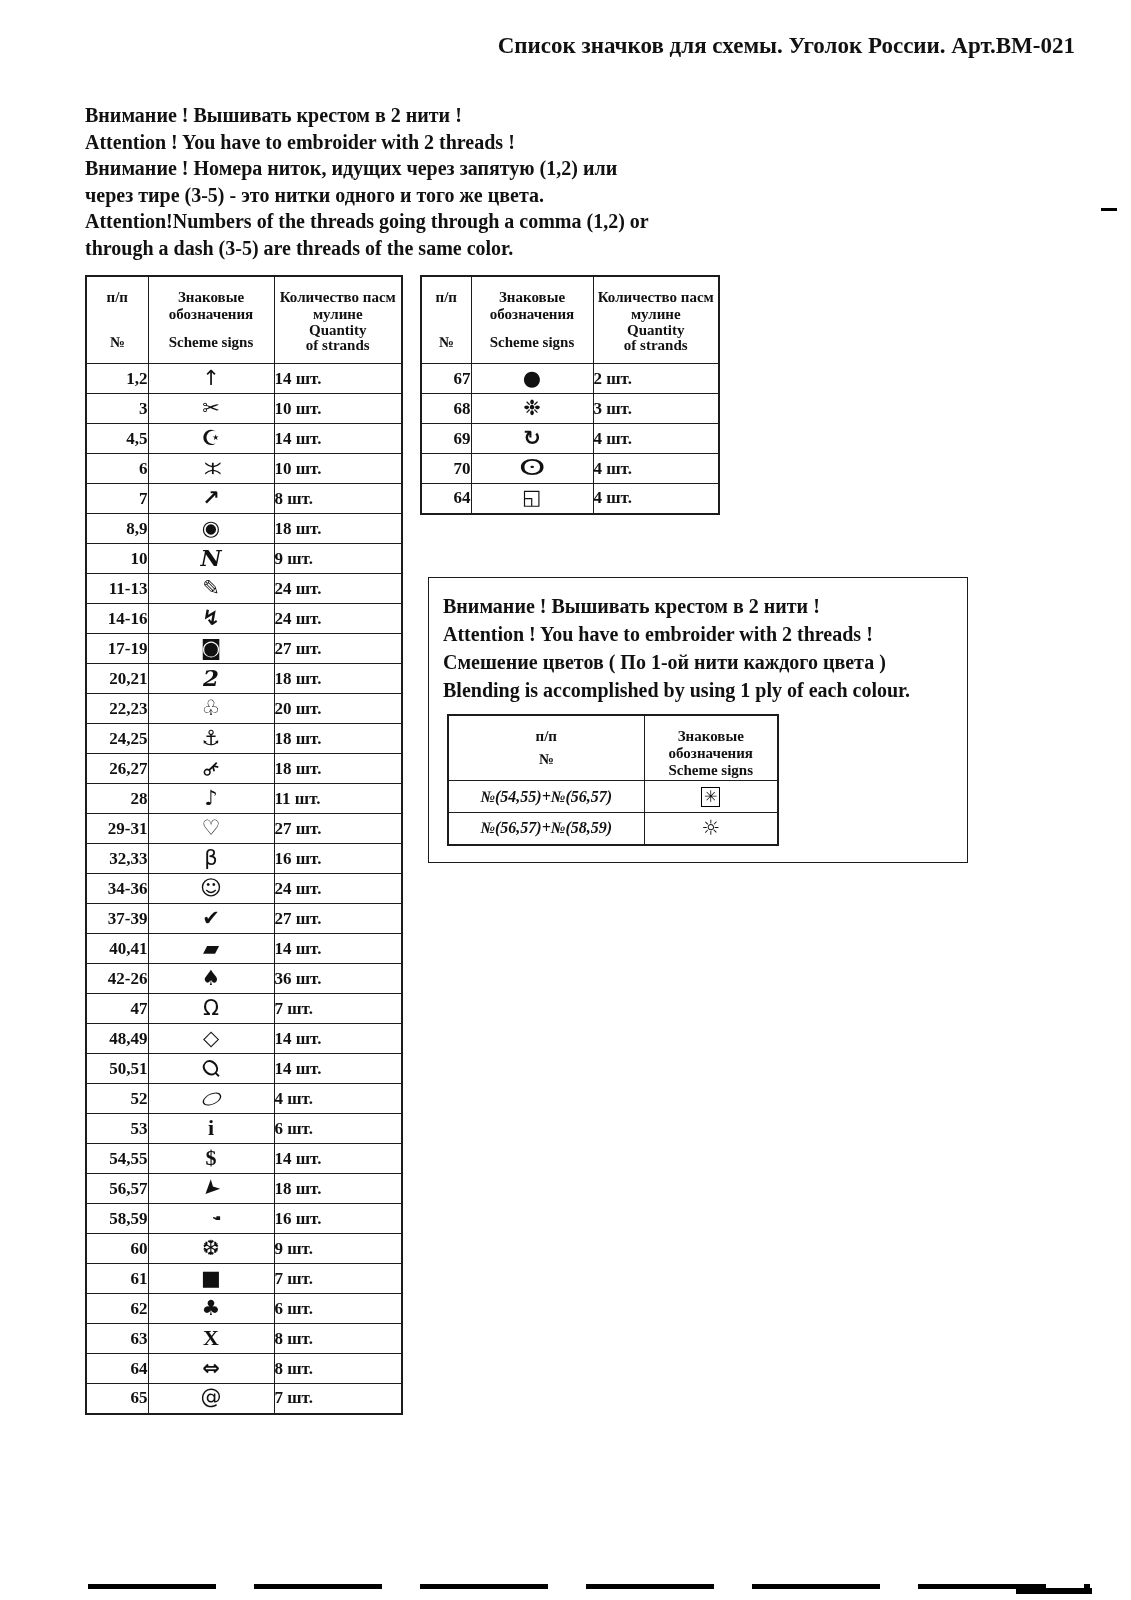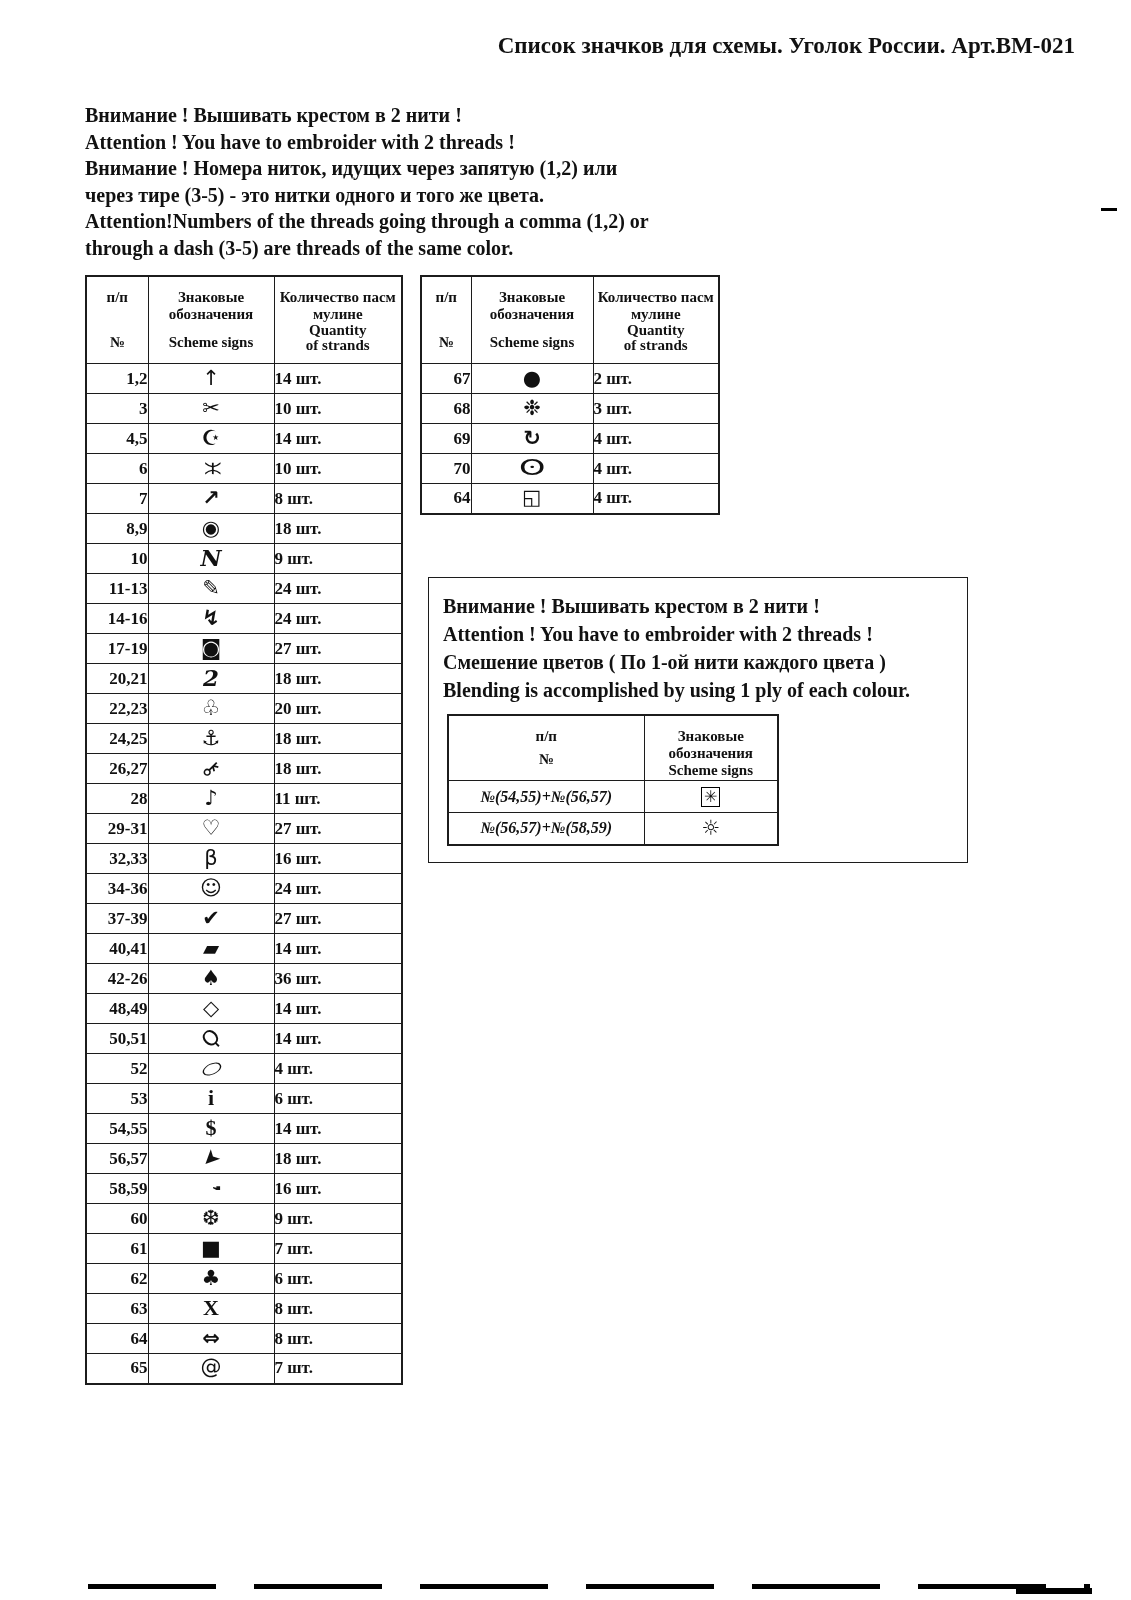--- a/index.html
+++ b/index.html
@@ -209,20 +209,25 @@
           <td class="no">40,41</td>
           <td class="symcell"><span class="sym">▰</span></td>
           <td class="qty">14 шт.</td>
         </tr>
         <tr>
           <td class="no">42-26</td>
           <td class="symcell"><span class="sym">♠</span></td>
           <td class="qty">36 шт.</td>
         </tr>
         <tr>
+          <td class="no">47</td>
+          <td class="symcell"><span class="sym">Ω</span></td>
+          <td class="qty">7 шт.</td>
+        </tr>
+        <tr>
           <td class="no">48,49</td>
           <td class="symcell"><span class="sym">◇</span></td>
           <td class="qty">14 шт.</td>
         </tr>
         <tr>
           <td class="no">50,51</td>
           <td class="symcell"><span class="sym rotneg45">Ϙ</span></td>
           <td class="qty">14 шт.</td>
         </tr>
         <tr>

